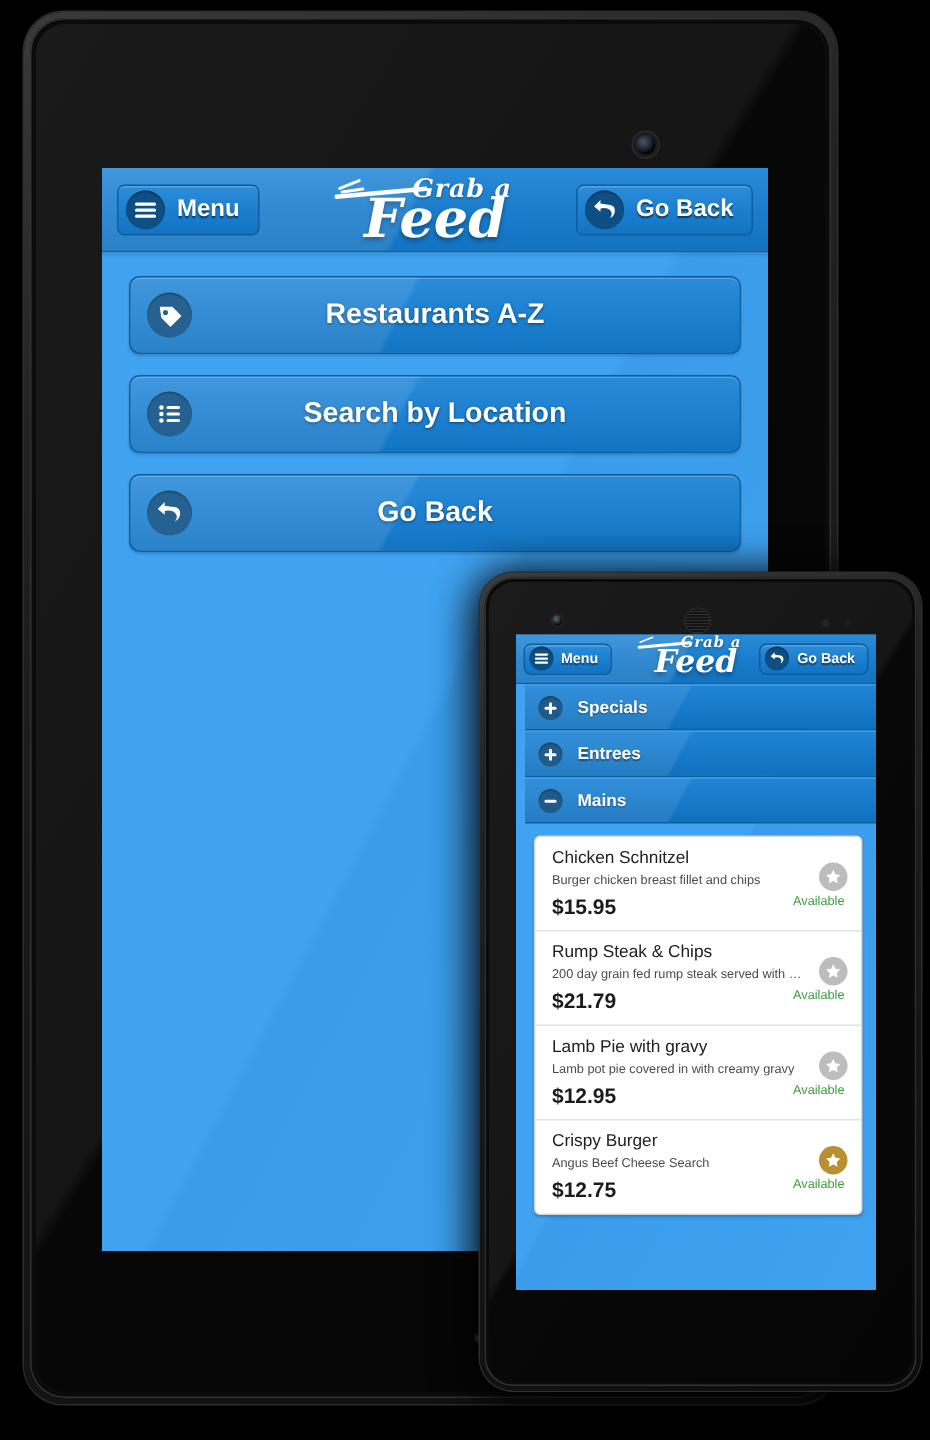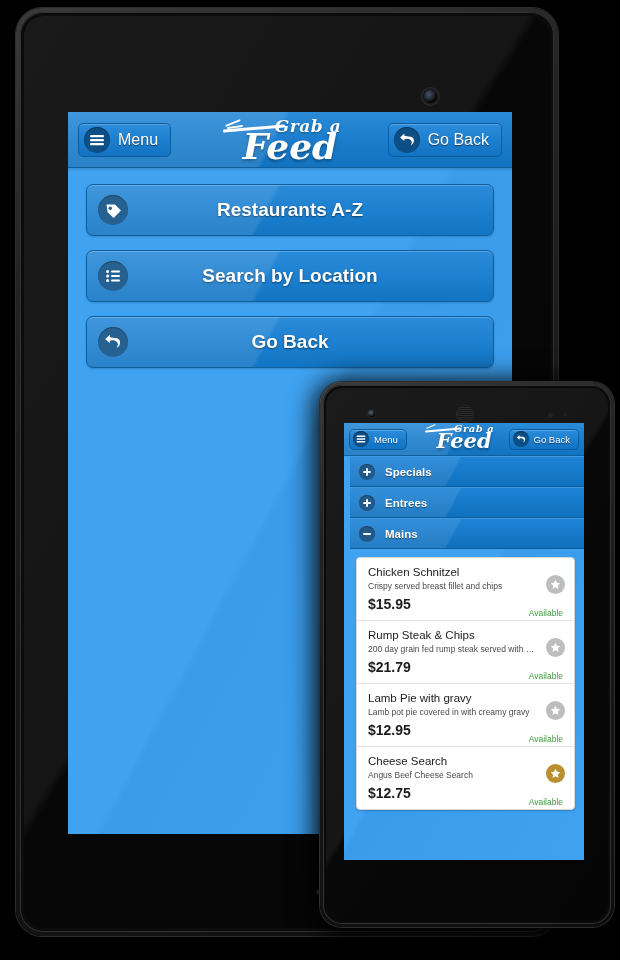--- a/index.html
+++ b/index.html
@@ -34,21 +34,21 @@
           background:linear-gradient(180deg,#2a8bd8 0%,#1a7ccb 52%,#1273c0 100%);
           border-bottom:1px solid #0e5f9e;
           display:flex;align-items:center;justify-content:space-between;}
   .appbar:after{content:"";position:absolute;inset:0;pointer-events:none;
           background:linear-gradient(118deg,rgba(255,255,255,.10) 0 46%,rgba(255,255,255,0) 47%);}
 
   .btn-chrome{display:flex;align-items:center;box-sizing:border-box;
           background:linear-gradient(180deg,#2b8ddb 0%,#1b7dcd 55%,#1273c2 100%);
           border:1px solid #0d5d9e;border-radius:5px;
           box-shadow:inset 0 1px 0 rgba(255,255,255,.22);cursor:pointer;}
-  .btn-chrome .lbl{color:#fff;font-weight:normal;
+  .btn-chrome .lbl{color:#fff;font-weight:bold;
           text-shadow:0 1px 1px rgba(0,0,0,.55);white-space:nowrap;}
   .circ{border-radius:50%;background:#0d4f84;flex:0 0 auto;position:relative;
         box-shadow:inset 0 1px 1px rgba(0,0,0,.4);}
   .circ svg{position:absolute;left:0;top:0;width:100%;height:100%;}
 
   
   .logo{position:absolute;left:50%;transform:translateX(-50%);text-align:center;
         pointer-events:none;color:#fff;}
   .logo .l1{font-family:"DejaVu Serif",serif;font-style:italic;font-weight:bold;
         letter-spacing:.5px;line-height:1;text-shadow:0 1px 2px rgba(0,0,0,.35);}
@@ -114,21 +114,21 @@
   
   .list{margin:8px 9px 0 12px;background:#fff;border:1px solid #d8d8d8;
         border-radius:4px;overflow:hidden;box-shadow:0 1px 2px rgba(0,0,0,.22);}
   .item{position:relative;padding:8px 10px 8px 11px;border-bottom:1px solid #e2e2e2;
         cursor:pointer;}
   .item:last-child{border-bottom:none;}
   .item .nm{font-size:11.5px;color:#212121;margin:0 0 3px 0;}
   .item .ds{font-size:8.5px;color:#4a4a4a;margin:0 0 5px 0;white-space:nowrap;
         overflow:hidden;text-overflow:ellipsis;max-width:170px;}
   .item .pr{font-size:14px;color:#1b1b1b;font-weight:bold;}
-  .item .av{position:absolute;right:11px;bottom:2px;font-size:8.5px;color:#3c9c3c;}
+  .item .av{position:absolute;right:11px;bottom:15px;font-size:8.5px;color:#3c9c3c;}
   .star{position:absolute;right:9px;top:17px;width:19px;height:19px;border-radius:50%;
         display:flex;align-items:center;justify-content:center;cursor:pointer;}
   .star svg{width:11px;height:11px;display:block;}
 </style>
 </head>
 <body>
 
 <div class="tablet">
   <div class="tablet-inner">
     <div class="tablet-glass">
@@ -280,21 +280,21 @@
               <rect x="4" y="7.1" width="8" height="2" rx="1" fill="#fff"></rect>
             </svg>
         </span>
         <span class="alabel">Mains</span>
       </div>
 
       <div class="list">
 
         <div class="item">
           <div class="nm">Chicken Schnitzel</div>
-          <div class="ds">Crispy served breast fillet and chips</div>
+          <div class="ds">Burger chicken breast fillet and chips</div>
           <div class="pr">$15.95</div>
           <div class="av">Available</div>
           <div class="star" style="background:#bdbdbd;">
             <svg viewBox="0 0 12 12">
                 <path d="M6 .9 7.6 4.2 11.2 4.7 8.6 7.2 9.2 10.8 6 9.1 2.8 10.8 3.4 7.2 .8 4.7 4.4 4.2 Z" fill="#fff"></path>
               </svg>
           </div>
         </div>
 
         <div class="item">
@@ -315,21 +315,21 @@
           <div class="pr">$12.95</div>
           <div class="av">Available</div>
           <div class="star" style="background:#bdbdbd;">
             <svg viewBox="0 0 12 12">
                 <path d="M6 .9 7.6 4.2 11.2 4.7 8.6 7.2 9.2 10.8 6 9.1 2.8 10.8 3.4 7.2 .8 4.7 4.4 4.2 Z" fill="#fff"></path>
               </svg>
           </div>
         </div>
 
         <div class="item">
-          <div class="nm">Cheese Search</div>
+          <div class="nm">Crispy Burger</div>
           <div class="ds">Angus Beef Cheese Search</div>
           <div class="pr">$12.75</div>
           <div class="av">Available</div>
           <div class="star" style="background:#b8902f;">
             <svg viewBox="0 0 12 12">
                 <path d="M6 .9 7.6 4.2 11.2 4.7 8.6 7.2 9.2 10.8 6 9.1 2.8 10.8 3.4 7.2 .8 4.7 4.4 4.2 Z" fill="#fff"></path>
               </svg>
           </div>
         </div>
       </div>

